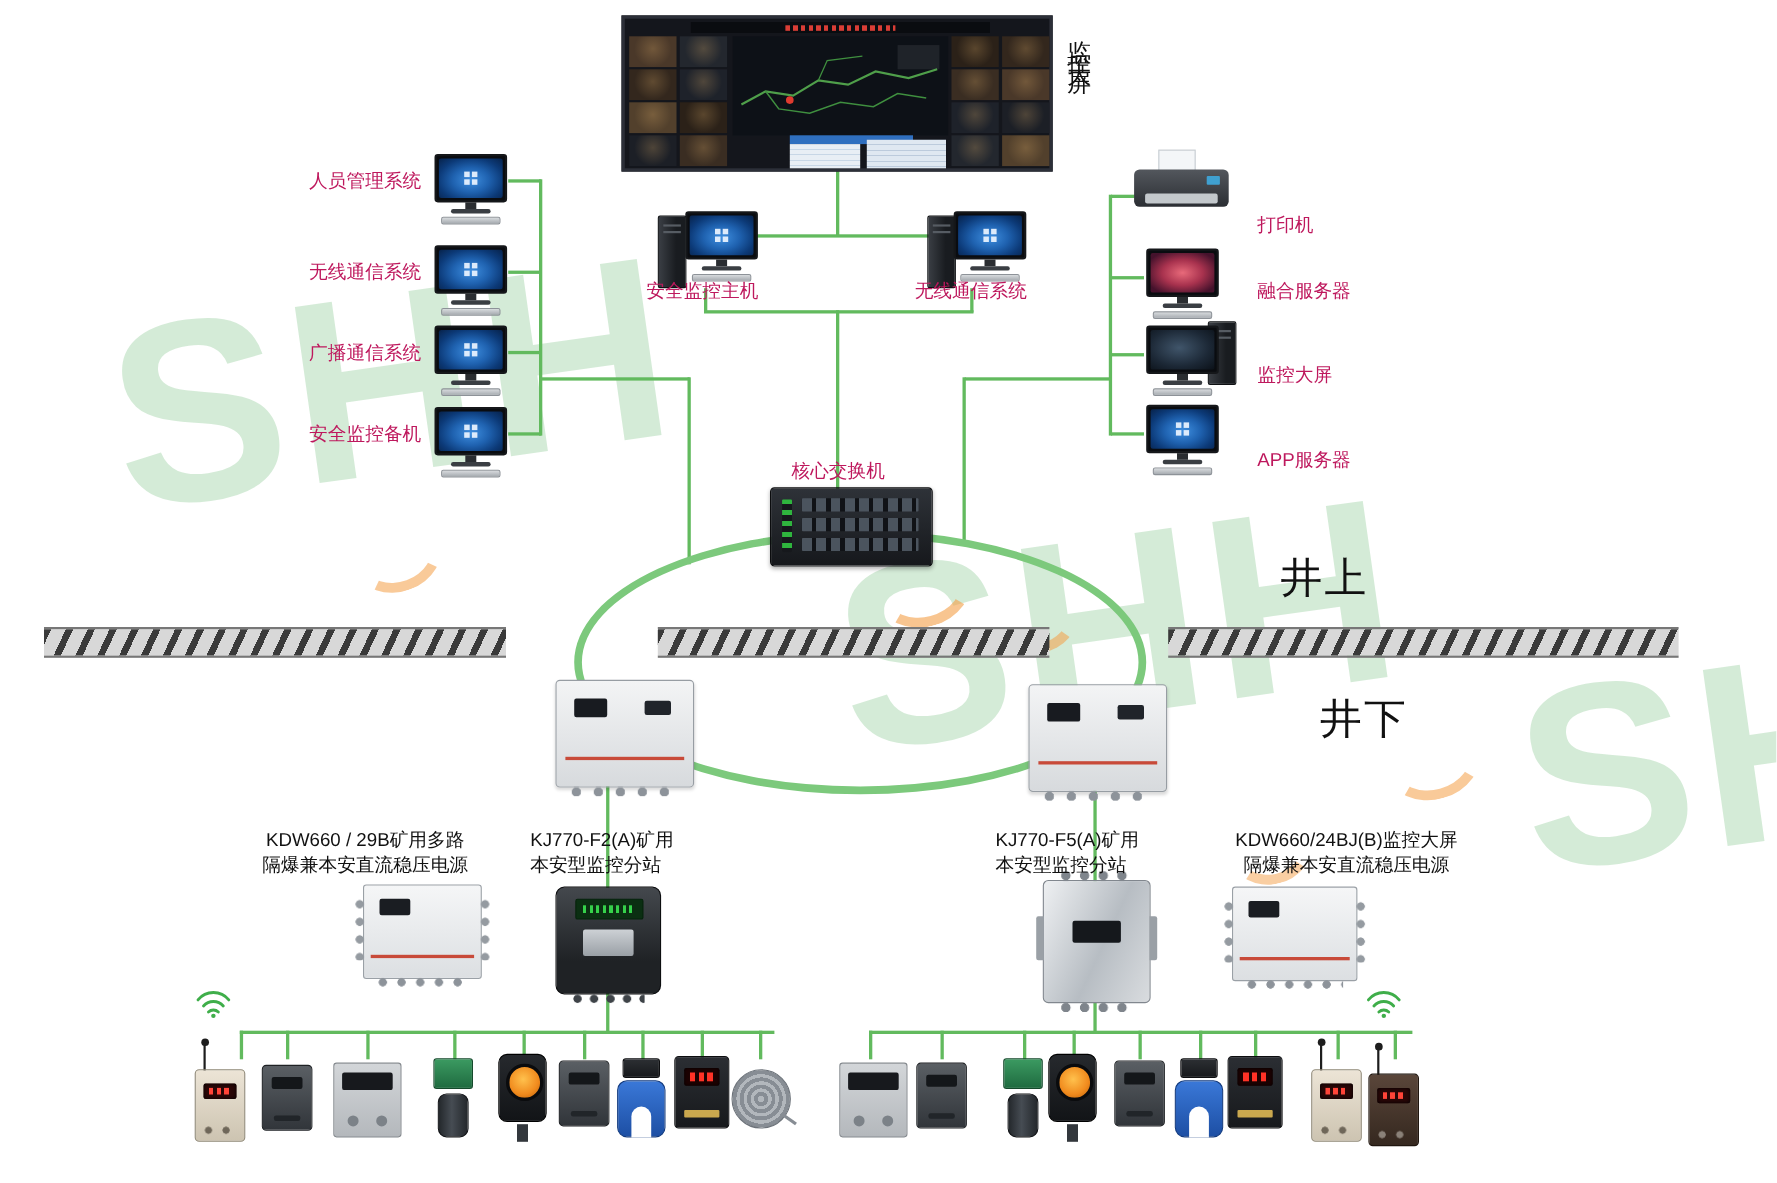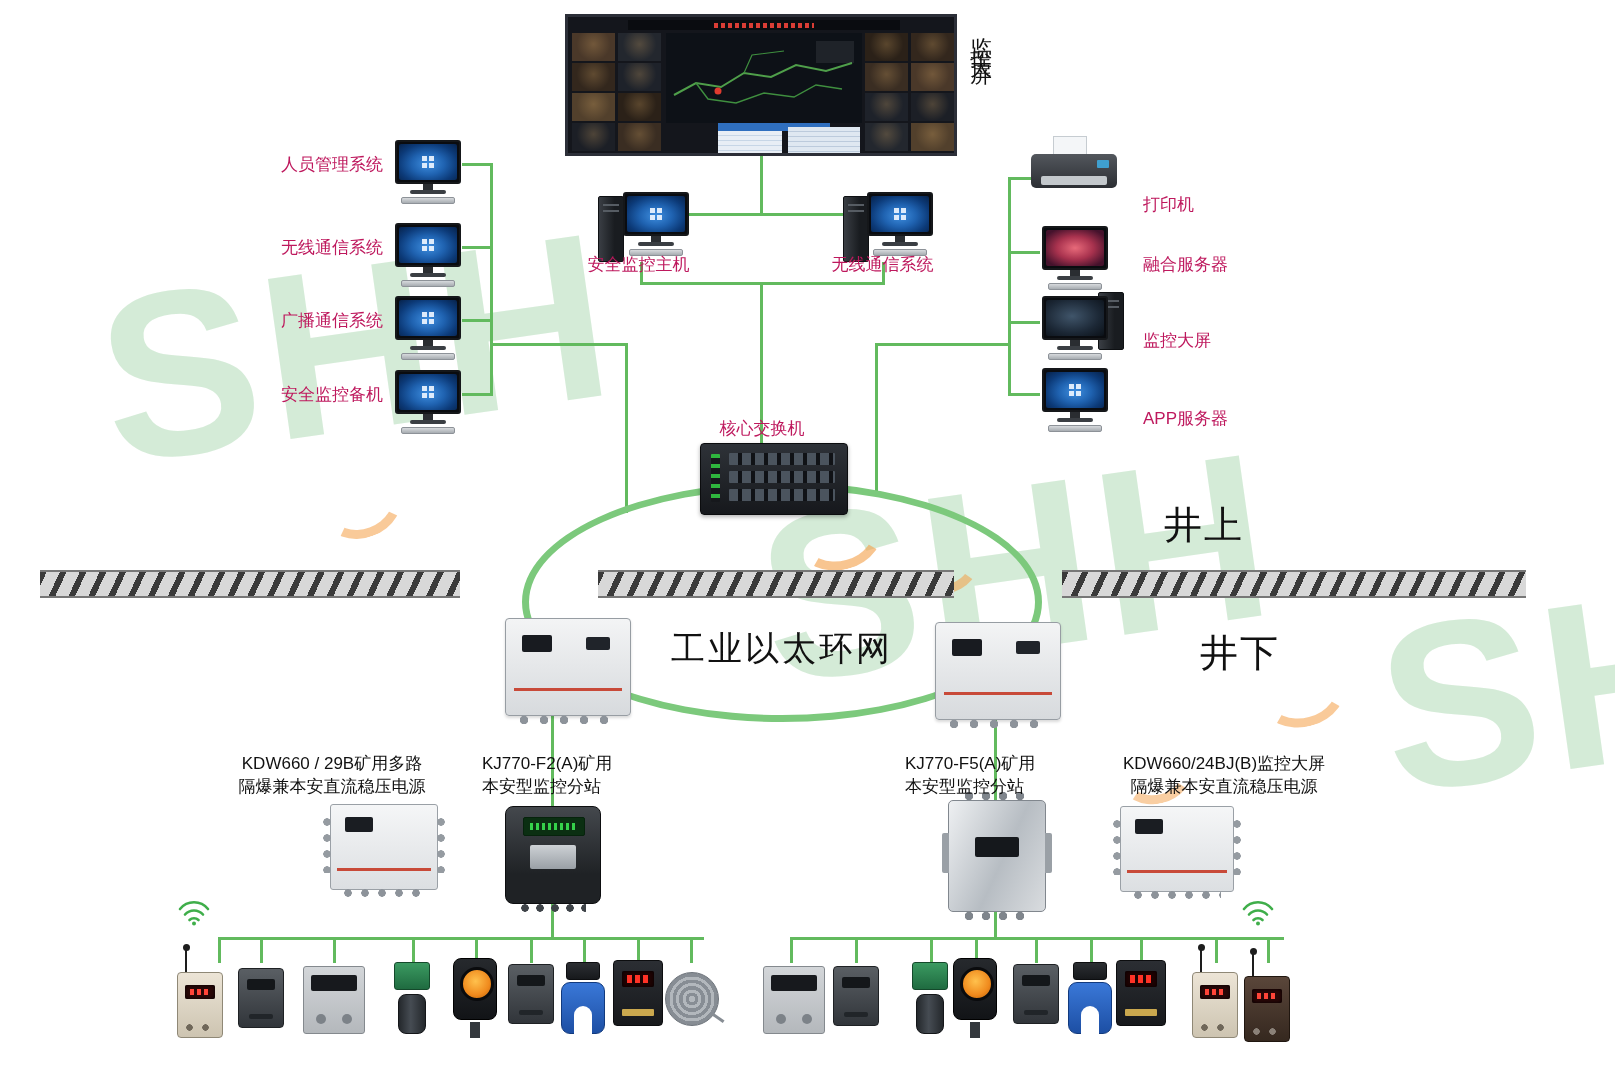--- a/index.html
+++ b/index.html
@@ -388,21 +388,20 @@
   <div class="lbl c" style="left:692px;top:418px;width:140px">核心交换机</div>
   <div class="switch" style="left:700px;top:443px">
     <div class="sw-led"></div>
     <div class="sw-row" style="top:9px"></div>
     <div class="sw-row" style="top:27px"></div>
     <div class="sw-row" style="top:45px"></div>
   </div>
 
   <div class="zone" style="left:1164px;top:500px">井上</div>
   <div class="zone" style="left:1200px;top:628px">井下</div>
-  <div class="ringlbl" style="left:632px;top:626px;width:300px">工业以太环网</div>
 
   <div class="subw" style="left:505px;top:618px">
     <div class="sb-d1"></div>
     <div class="sb-d2"></div>
     <div class="sb-red"></div>
     <div class="sb-ports"></div>
   </div>
   <div class="subw" style="left:935px;top:622px">
     <div class="sb-d1"></div>
     <div class="sb-d2"></div>

